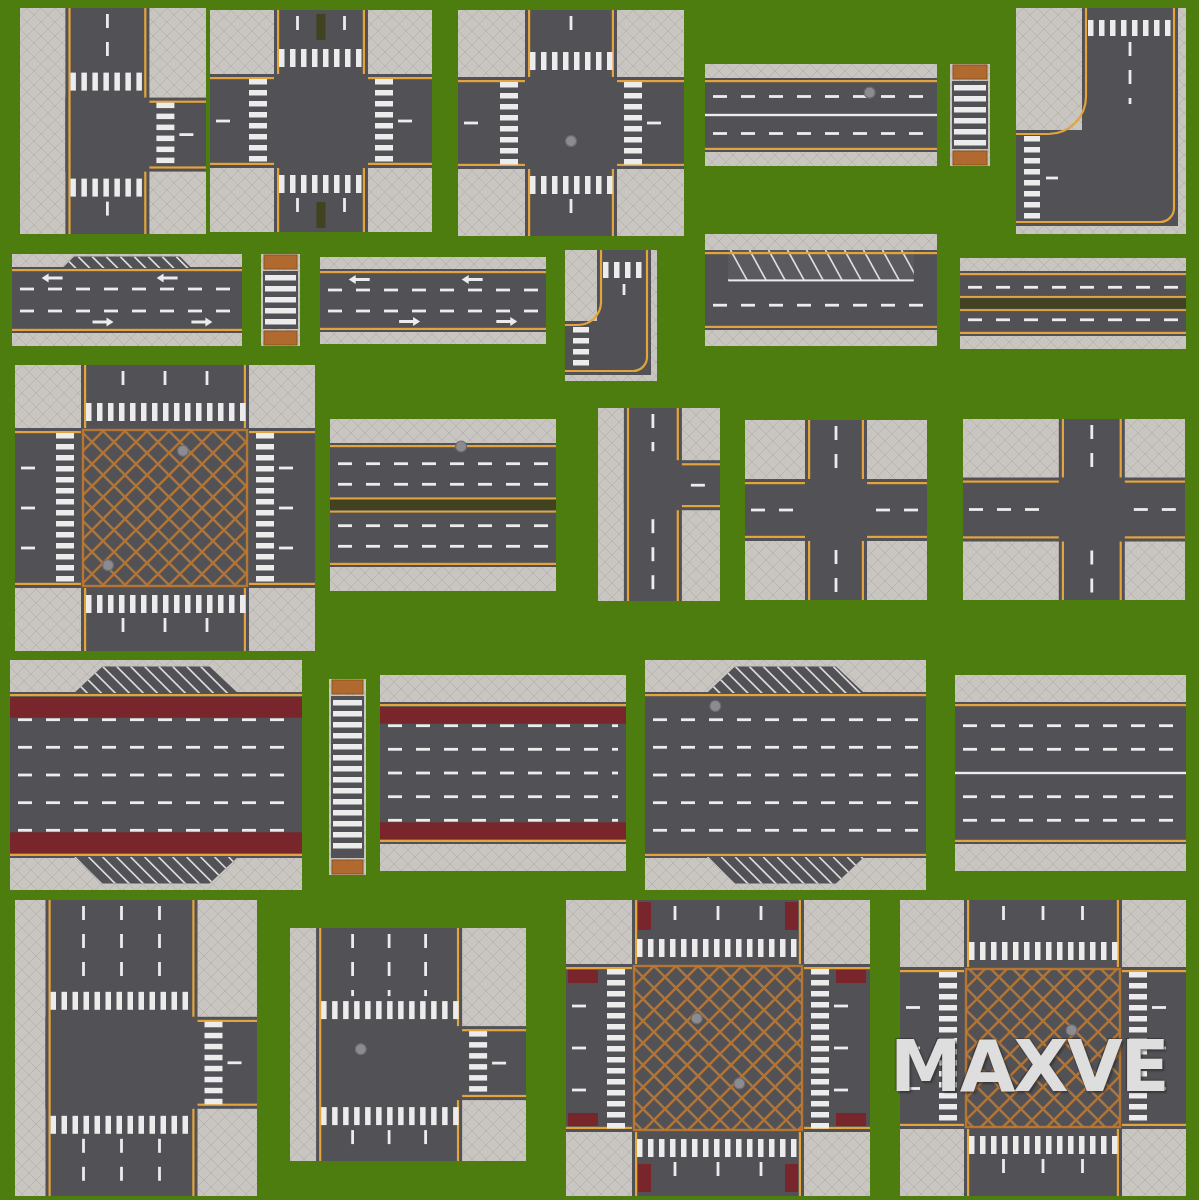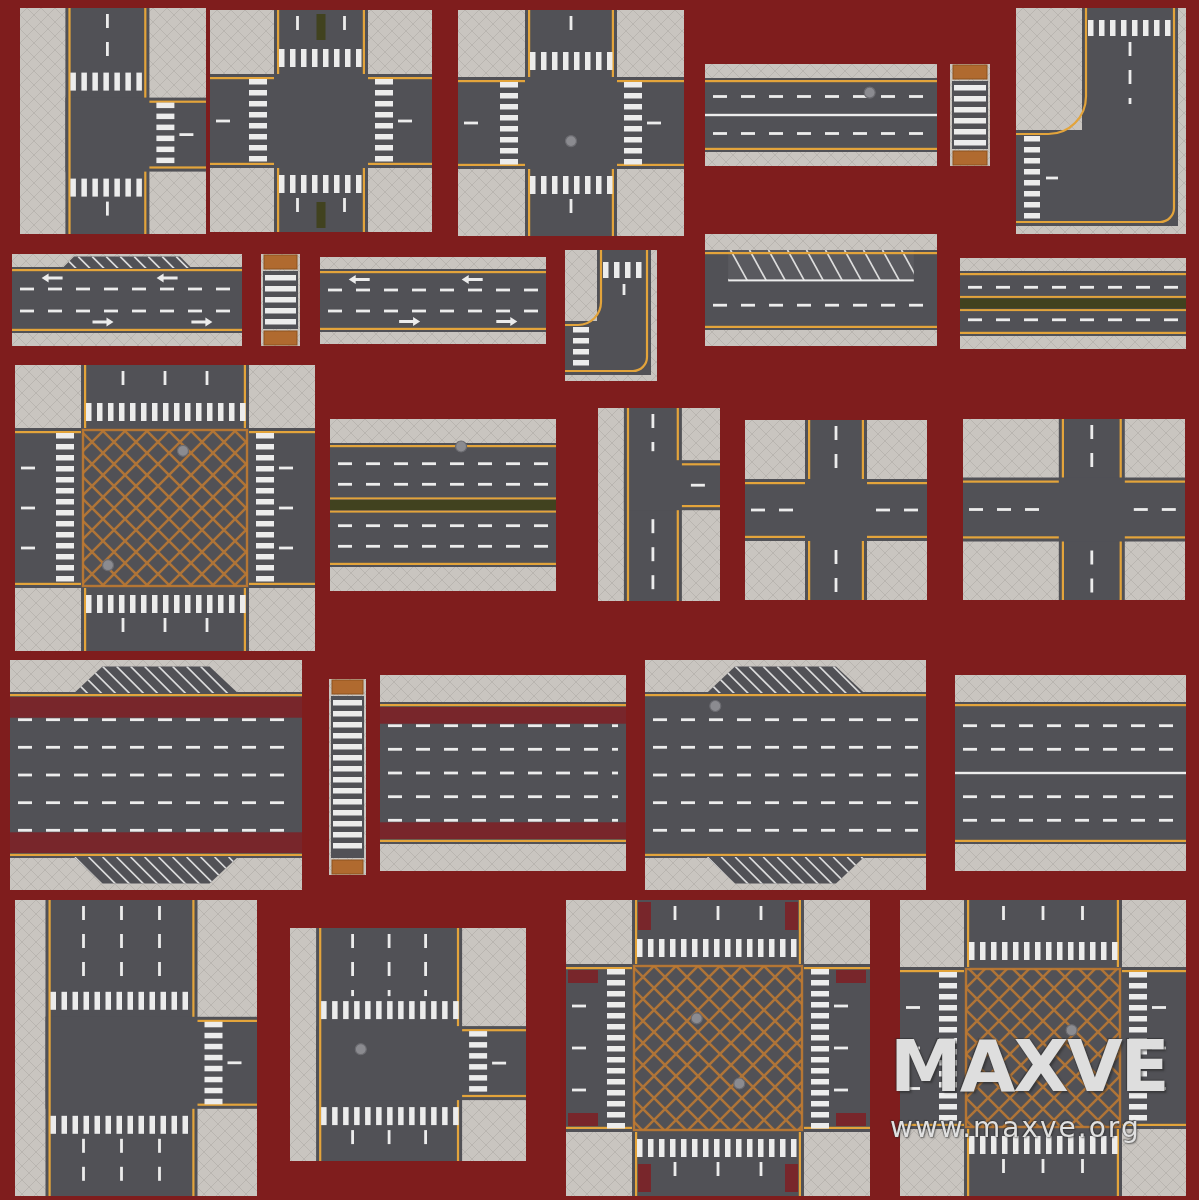--- a/index.html
+++ b/index.html
@@ -1,31 +1,30 @@
 <!DOCTYPE html>
 <html><head>
 <meta charset="utf-8">
 <style>
   html,body{margin:0;padding:0;background:#ffffff;}
-  #sheet{position:relative;width:1199px;height:1200px;background:#7f1d1d;overflow:hidden;font-family:"DejaVu Sans",sans-serif;}
+  #sheet{position:relative;width:1199px;height:1200px;background:#4d7c0f;overflow:hidden;font-family:"DejaVu Sans",sans-serif;}
   .tile{position:absolute;}
   .tile svg{display:block;}
   #watermark{position:absolute;left:890px;top:1030px;z-index:5;pointer-events:none;}
   #wm-title{display:block;font-family:"DejaVu Sans",sans-serif;font-weight:bold;font-size:72px;line-height:1;letter-spacing:-2px;color:rgba(236,236,236,0.93);
     text-shadow:0 0 1px #2e2e2e,2px 2px 2px rgba(40,40,40,0.55),-1px -1px 1px rgba(40,40,40,0.5);}
   #wm-url{display:block;margin-top:9px;font-family:"DejaVu Sans",sans-serif;font-size:28px;letter-spacing:2px;color:rgba(238,238,238,0.93);
     text-shadow:0 0 1px #2e2e2e,1px 1px 2px rgba(40,40,40,0.6),-1px -1px 1px rgba(40,40,40,0.5);}
 </style>
 </head>
 <body>
 
 <div id="sheet">
   <div id="watermark">
     <span id="wm-title">MAXVE</span>
-    <span id="wm-url">www.maxve.org</span>
   </div>
 <div class="tile" style="left: 20px; top: 8px; width: 186px; height: 226px;">
       <svg width="186" height="226" viewBox="0 0 186 226">
         <defs>
           <pattern id="sw0" width="14" height="14" patternUnits="userSpaceOnUse">
             <rect width="14" height="14" fill="#c9c5c0"></rect>
             <path d="M7 0L14 7L7 14L0 7Z" fill="none" stroke="#b9b5b0" stroke-width="1"></path>
           </pattern>
         </defs>
         <rect x="0" y="0" width="186" height="226" fill="url(#sw0)"></rect>

